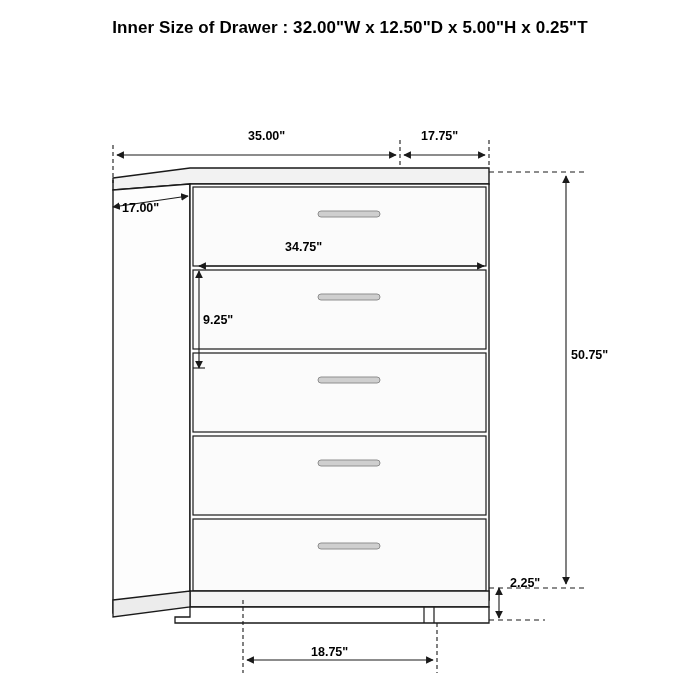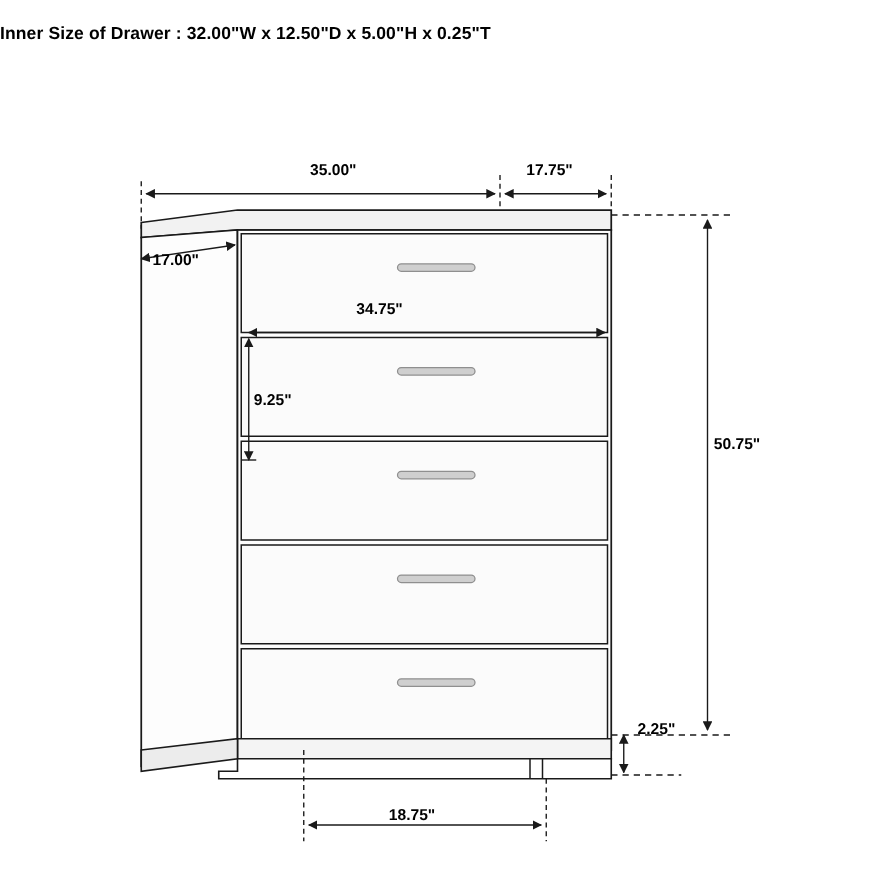--- a/index.html
+++ b/index.html
@@ -19,22 +19,22 @@
     position: absolute;
     left: 0; top: 0;
     width: 700px;
     height: 700px;
   }
   .title {
     position: absolute;
     top: 18px;
     left: 0;
     width: 700px;
-    text-align: left;
-    font-size: 14px;
+    text-align: center;
+    font-size: 17px;
     font-weight: bold;
     letter-spacing: 0.1px;
     white-space: nowrap;
   }
   svg.diagram {
     position: absolute;
     left: 0;
     top: 0;
     width: 700px;
     height: 700px;

